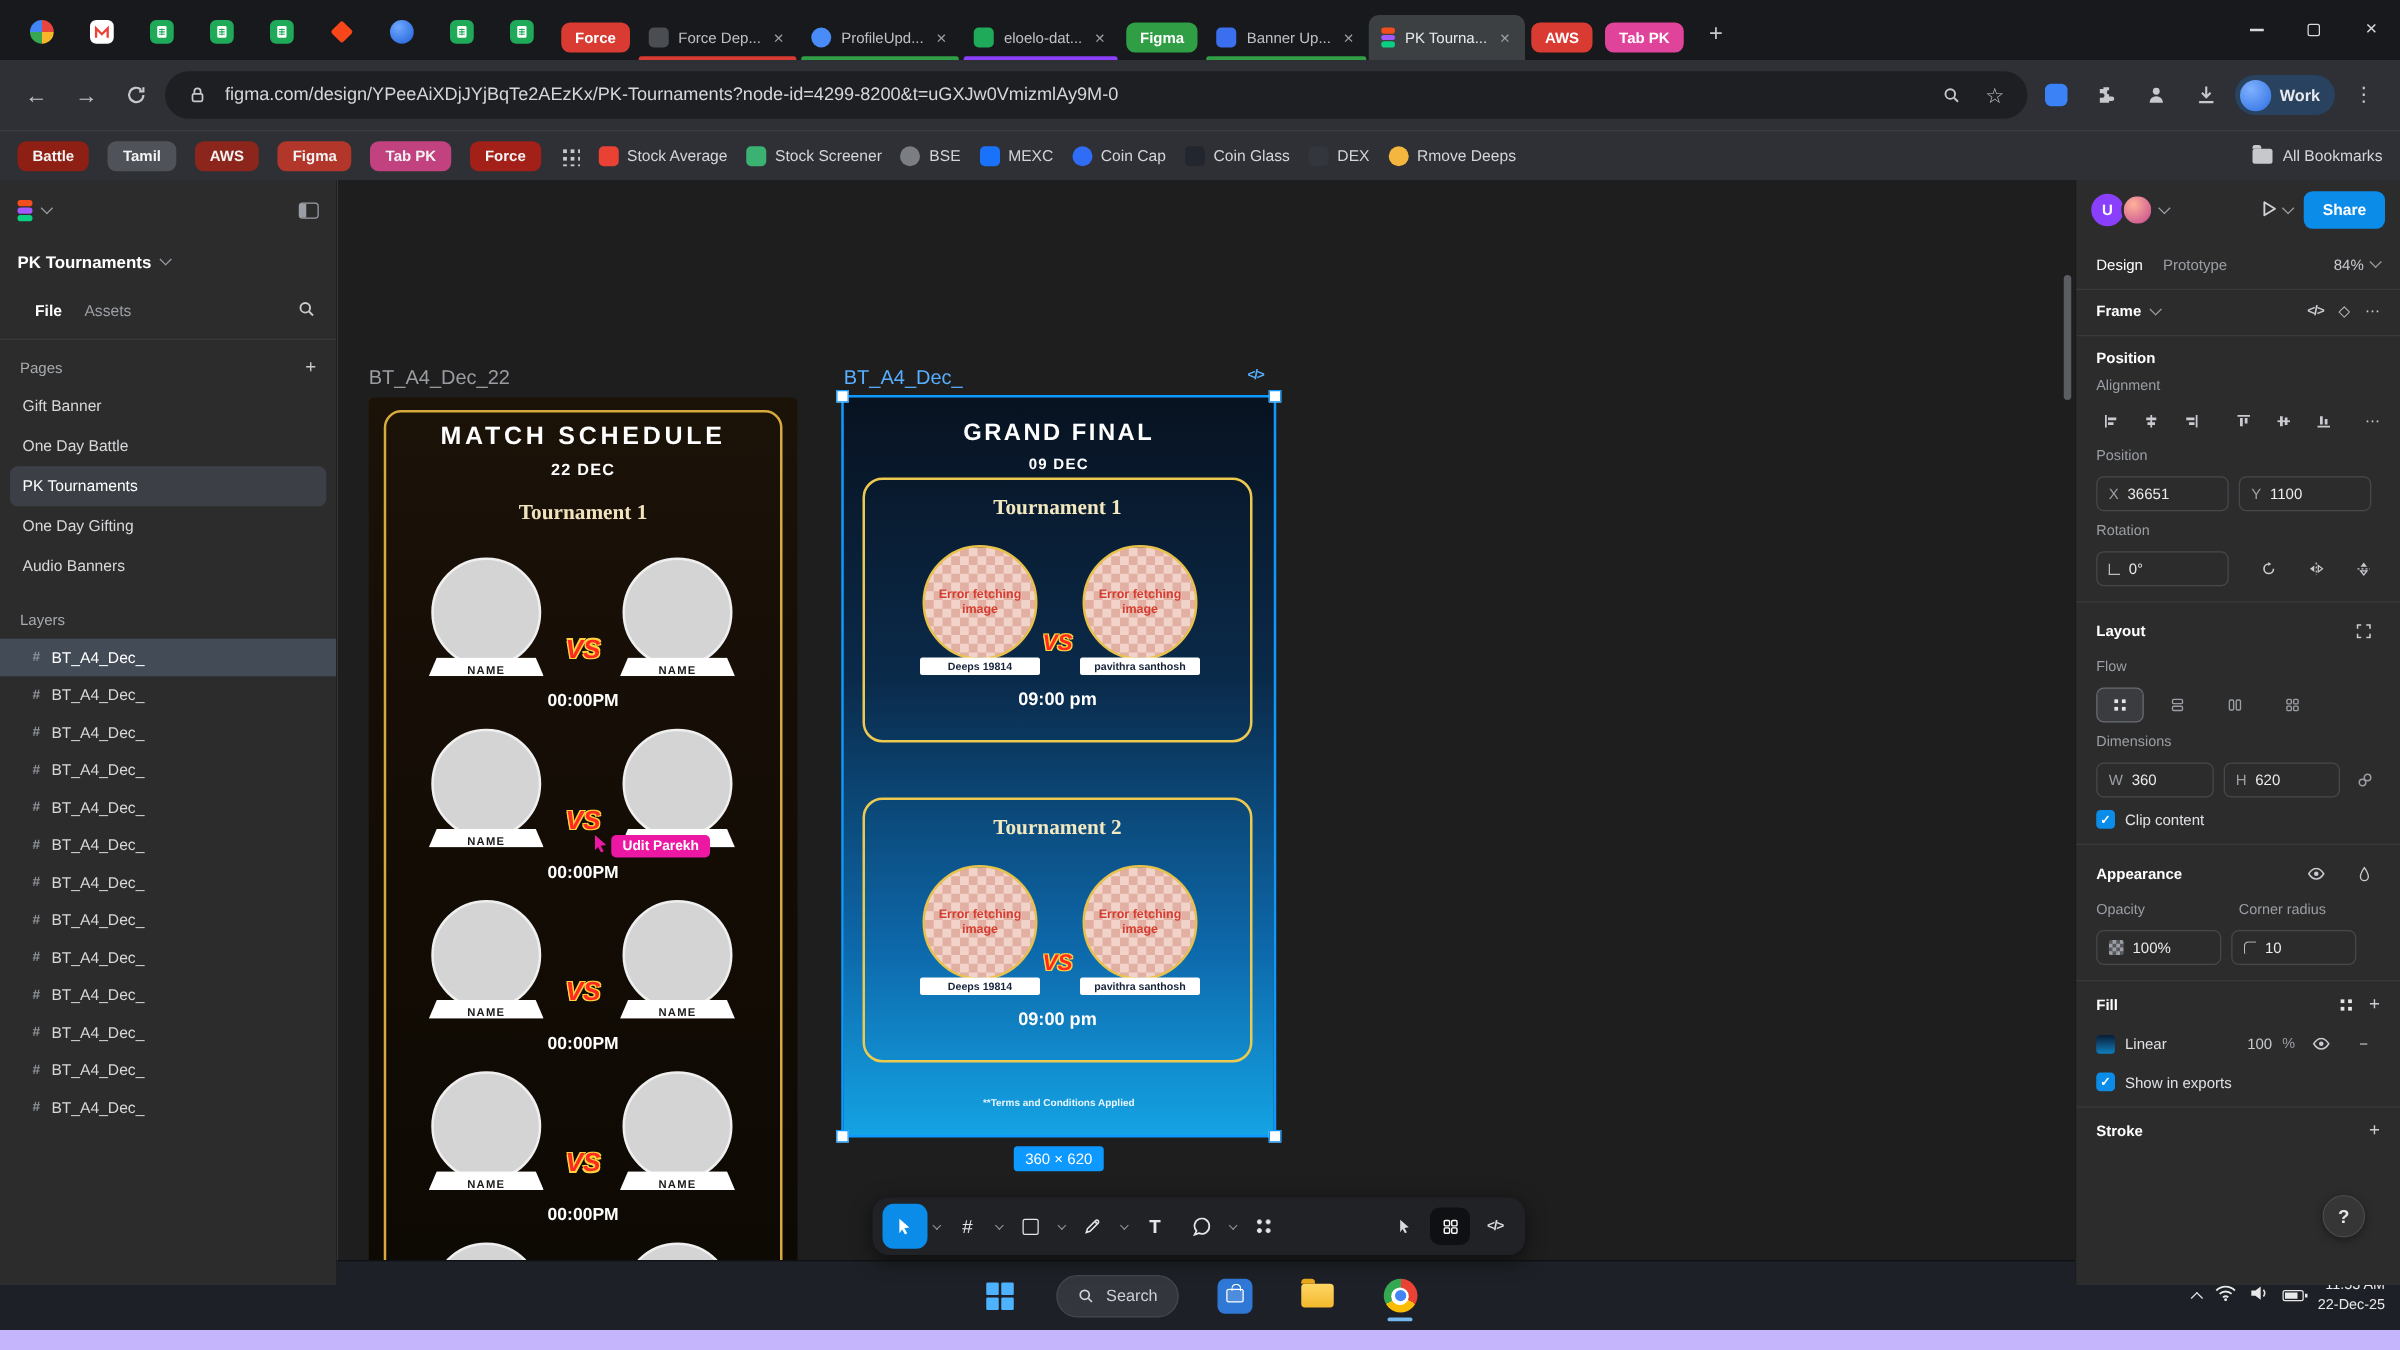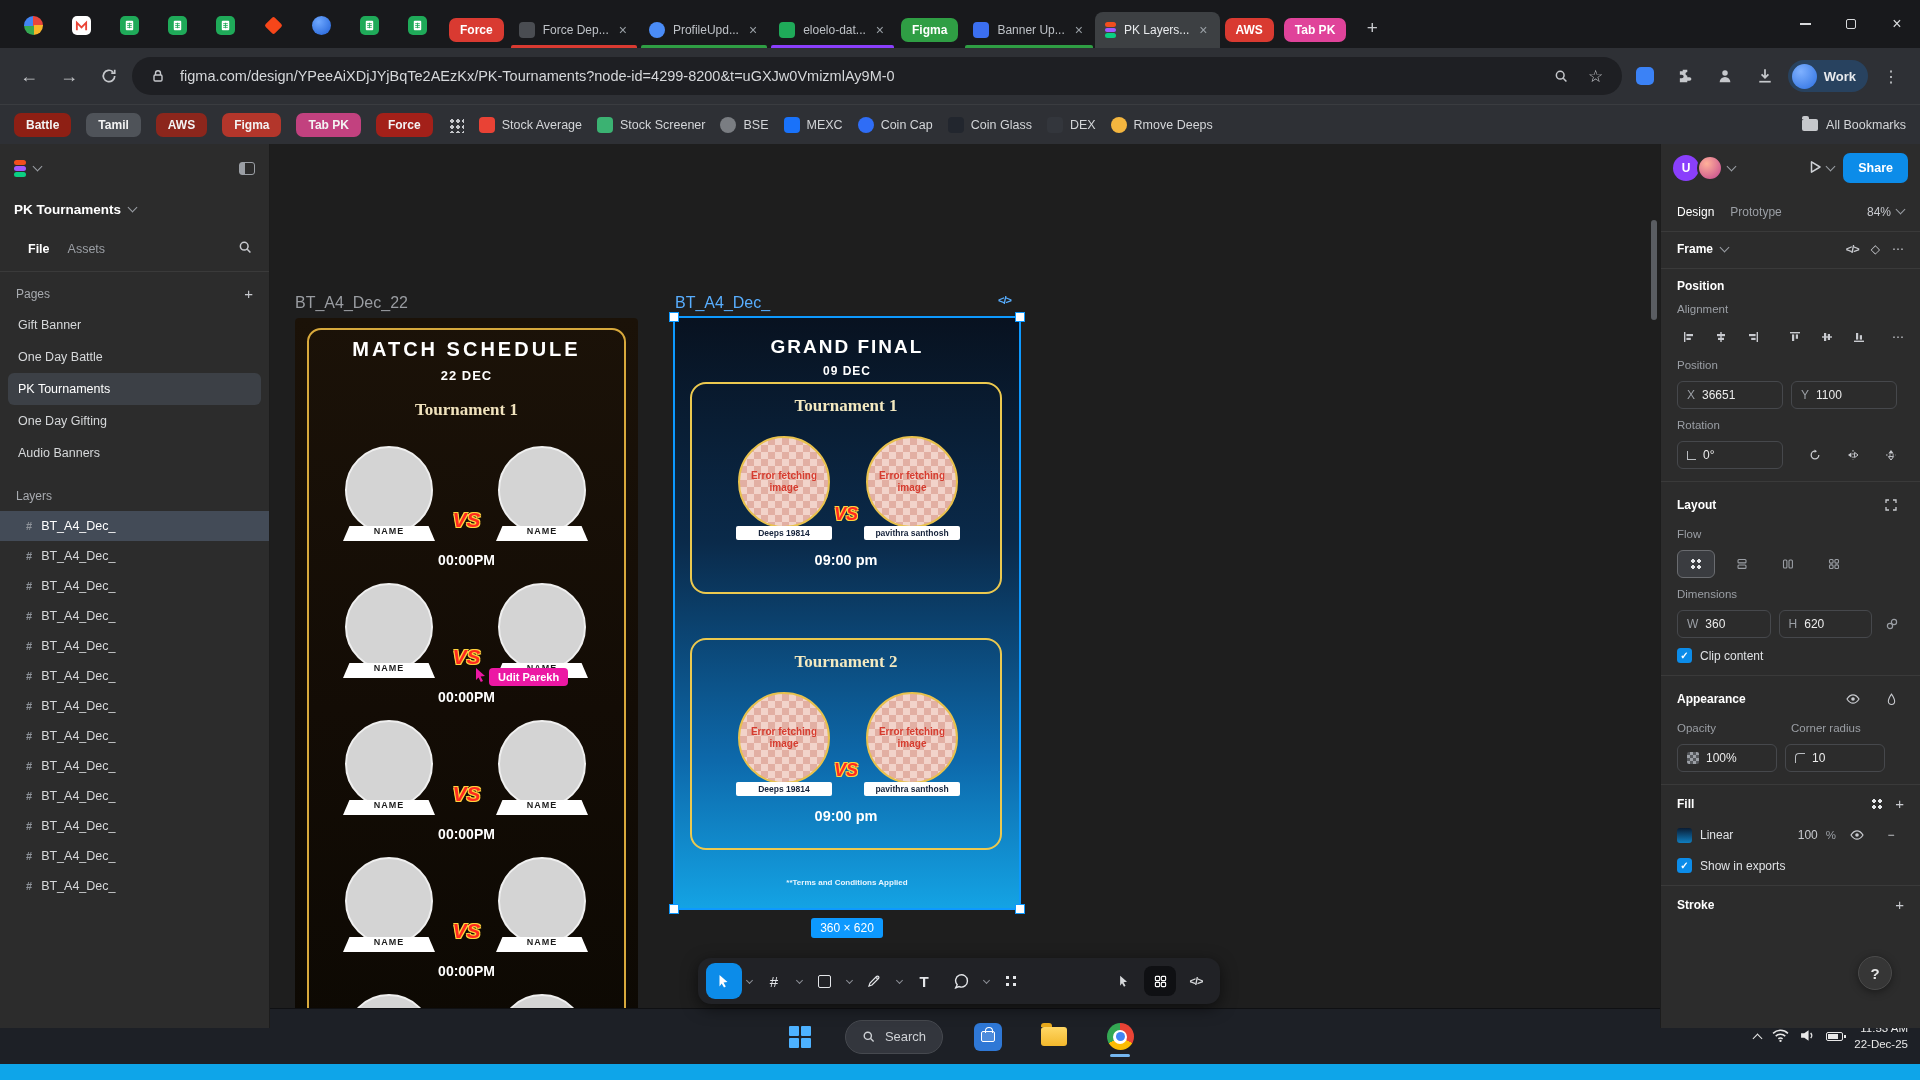--- a/index.html
+++ b/index.html
@@ -1,17 +1,17 @@
 <!DOCTYPE html>
 <html><head>
 <meta charset="utf-8">
 <style>
   html,body{margin:0;padding:0;background:#000;}
   *{box-sizing:border-box;}
-  .screen{position:relative;width:1920px;height:1080px;overflow:hidden;background:#0ea5e9;
+  .screen{position:relative;width:1920px;height:1080px;overflow:hidden;background:#c4b5fd;
     font-family:"Liberation Sans",sans-serif;color:#e8eaed;-webkit-font-smoothing:antialiased;}
 
   
   .titlebar{position:absolute;top:0;left:0;right:0;height:48px;background:#18191c;display:flex;align-items:flex-end;}
   .ptabs{display:flex;align-items:center;gap:2px;padding:0 4px 6px 10px;}
   .ptab{width:46px;height:34px;border-radius:8px;display:flex;align-items:center;justify-content:center;}
   .ip{width:19px;height:19px;border-radius:5px;display:flex;align-items:center;justify-content:center;}
   .ip.pinwheel{border-radius:50%;background:conic-gradient(#e8453c 0 90deg,#f7b529 0 180deg,#36a852 0 270deg,#4285f4 0 360deg);}
   .ip.blue{border-radius:50%;background:radial-gradient(circle at 35% 30%,#6ea8ff,#1f5fd6);}
   .ip.kite{background:transparent;}
@@ -99,21 +99,21 @@
   .goldframe{position:absolute;left:12px;right:12px;top:10px;height:980px;border:2px solid #d8a93c;border-radius:14px;}
   .pl-title{position:absolute;top:20px;width:100%;text-align:center;color:#fff;font-size:20px;font-weight:800;letter-spacing:3px;}
   .pl-date{position:absolute;top:50px;width:100%;text-align:center;color:#fff;font-size:13px;font-weight:700;letter-spacing:1px;}
   .pl-sec{position:absolute;top:82px;width:100%;text-align:center;color:#f1e3bd;font-size:17px;
           font-family:"Liberation Serif",serif;font-weight:700;}
   .mrows{position:absolute;top:128px;left:0;right:0;}
   .mrow{position:relative;height:137px;}
   .mcircle{position:absolute;top:0;width:88px;height:88px;border-radius:50%;background:#d4d4d4;border:2px solid #efefef;}
   .mcircle.c1{left:50px;} .mcircle.c2{left:203px;}
   .mplate{position:absolute;top:80px;width:92px;height:15px;background:#fff;
-          clip-path:polygon(7% 0,93% 0,100% 100%,0 100%);display:flex;align-items:flex-start;justify-content:center;
+          clip-path:polygon(7% 0,93% 0,100% 100%,0 100%);display:flex;align-items:flex-end;justify-content:center;
           color:#1b1b1b;font-size:9px;font-weight:800;letter-spacing:1px;}
   .mplate.p1{left:48px;} .mplate.p2{left:201px;}
   .vs{position:absolute;left:50%;transform:translateX(-50%);font-style:italic;font-weight:900;color:#ff2a1f;
       text-shadow:-1px -1px 0 #ffd23e,1px -1px 0 #ffd23e,-1px 1px 0 #ffd23e,1px 1px 0 #ffd23e;}
   .mrow .vs{top:62px;font-size:21px;}
   .mtime{position:absolute;top:106px;width:100%;text-align:center;color:#fff;font-size:14px;font-weight:800;}
   .poster.pright{left:405px;top:174px;width:344px;height:590px;
       background:linear-gradient(180deg,#081220 0%,#0a2a4a 38%,#0d69ab 75%,#14a3e4 100%);}
   .pr-title{position:absolute;top:18px;width:100%;text-align:center;color:#fff;font-size:19px;font-weight:800;letter-spacing:2px;}
   .pr-date{position:absolute;top:46px;width:100%;text-align:center;color:#fff;font-size:12px;font-weight:700;letter-spacing:1px;}
@@ -323,21 +323,21 @@
       <span class="lbl">Banner Up...</span>
       <span class="x">×</span>
       <span class="gline" style="background: rgb(47, 158, 68);"></span>
     </div>
     <div class="tab active">
       <span class="fav-figma">
           <div style="background:#f24e1e"></div>
           <div style="background:#a259ff"></div>
           <div style="background:#0acf83"></div>
         </span>
-      <span class="lbl">PK Layers...</span>
+      <span class="lbl">PK Tourna...</span>
       <span class="x">×</span>
     </div>
 
     <div class="gchip" style="background: rgb(217, 58, 49);">
         <span>AWS</span>
       </div>
     <div class="gchip" style="background: rgb(224, 67, 154);">
         <span>Tab PK</span>
       </div>
 

